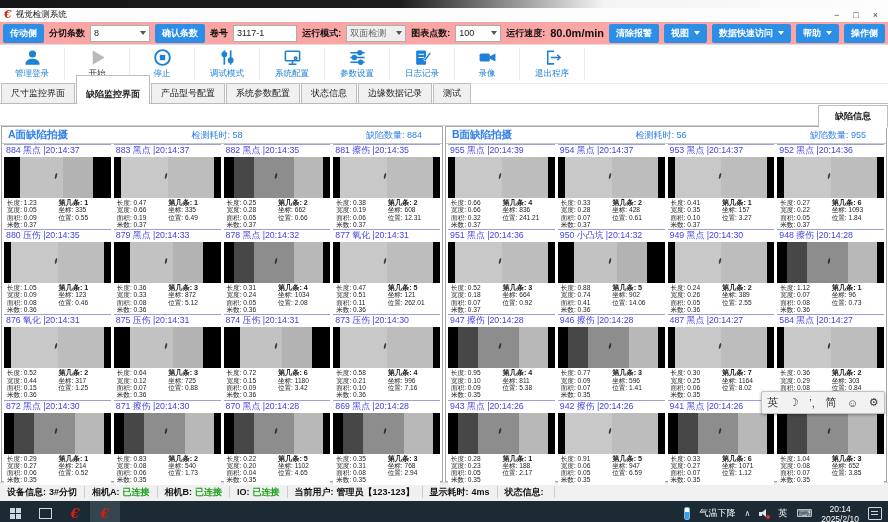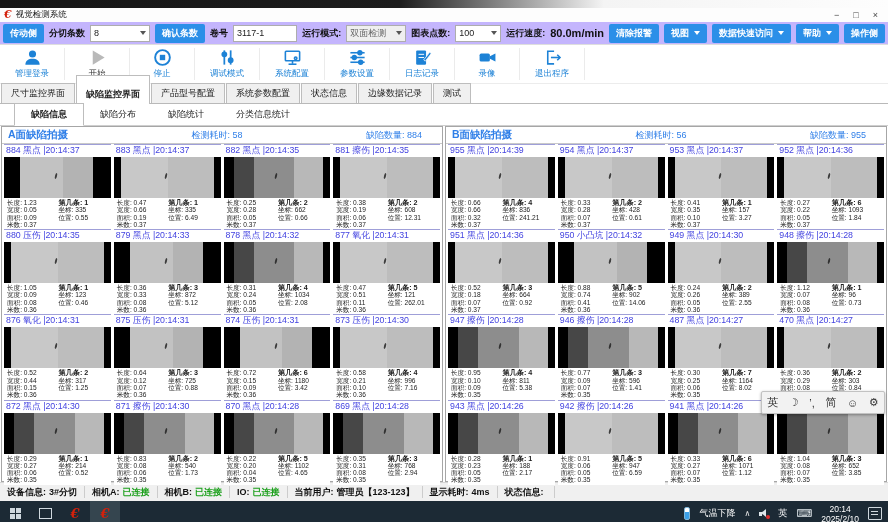--- a/index.html
+++ b/index.html
@@ -6,41 +6,41 @@
   body{width:888px;height:522px;overflow:hidden;position:relative;background:#fff;
        font-family:"Liberation Sans","DejaVu Sans",sans-serif;font-size:9px;color:#222;}
   
   .topstrip{height:8px;background:linear-gradient(90deg,#161616 0%,#1c1c1c 45%,#f4f4f4 68%,#fdfdfd 100%);}
   .titlebar{height:14px;background:#fdfdfd;display:flex;align-items:center;padding:0 4px;}
   .redlogo{color:#d3210c;font-weight:bold;font-style:italic;font-family:"DejaVu Serif",serif;font-size:11px;line-height:10px;}
   .apptitle{font-size:8.5px;color:#222;margin-left:4px;}
   .winctrls{margin-left:auto;display:flex;gap:14px;padding-right:6px;color:#444;font-size:9px;}
   .winctrls span{cursor:default;}
   
-  .tb1{height:22px;background:#c4b5fd;border-bottom:1px solid #dedede;display:flex;align-items:center;gap:5px;padding:0 3px;}
+  .tb1{height:22px;background:#fca5a5;border-bottom:1px solid #dedede;display:flex;align-items:center;gap:5px;padding:0 3px;}
   .bluebtn{background:#2b8fe8;color:#fff;border:none;border-radius:2px;font-size:9px;padding:3px 7px;font-family:inherit;font-weight:bold;cursor:pointer;white-space:nowrap;}
   .lbl{font-weight:bold;color:#111;white-space:nowrap;}
   .combo{background:#fff;border:1px solid #adadad;height:15px;display:flex;align-items:center;padding:0 3px;gap:4px;min-width:38px;position:relative;}
   .combo.w{min-width:52px;} .combo.gray{background:#efefef;color:#666;}
   .combo .car{width:0;height:0;border-left:3.5px solid transparent;border-right:3.5px solid transparent;border-top:4px solid #555;margin-left:auto;}
   .tbox{background:#fff;border:1px solid #adadad;height:15px;width:96px;display:flex;align-items:center;padding:0 3px;}
   .speed{font-weight:bold;font-size:11px;color:#111;}
   .dd::after{content:"";display:inline-block;width:0;height:0;border-left:3.5px solid transparent;border-right:3.5px solid transparent;border-top:4px solid #fff;margin-left:5px;vertical-align:1px;}
   .pushr{margin-left:auto;}
   
   .tb2{height:38px;background:#fff;display:flex;align-items:center;border-bottom:1px solid #ececec;}
   .abtn{width:64px;display:flex;flex-direction:column;align-items:center;justify-content:center;gap:1px;border-right:1px solid #ebebeb;cursor:pointer;}
   .aicon svg{width:19px;height:19px;display:block;}
   .albl{font-size:8.5px;color:#1d82d6;white-space:nowrap;}
   .abtn.dis .albl{color:#333;}
   
   .tabs{height:19px;background:#fff;display:flex;align-items:flex-end;border-bottom:1px solid #b9b9b9;padding-left:1px;}
   .tab{font-size:9px;padding:3px 9px;background:#f0f0f0;border:1px solid #bdbdbd;border-bottom:none;margin-right:1px;cursor:pointer;color:#222;}
   .tab.active{background:#fff;position:relative;top:1px;padding-top:12px;font-weight:bold;}
-  .subtabs{height:21px;background:#fff;display:flex;align-items:flex-end;padding-left:14px;border-bottom:1px solid #cfcfcf;}
+  .subtabs{height:21px;background:#fff;display:flex;align-items:flex-end;padding-left:14px;border-bottom:1px solid #cfcfcf;flex-direction:column;}
   .subtab{font-size:9px;padding:4px 16px;cursor:pointer;color:#222;}
   .subtab.active{border:1px solid #bdbdbd;border-bottom:1px solid #fff;background:#fff;font-weight:bold;position:relative;top:1px;}
   
   .content{height:356px;display:flex;gap:2px;padding:0 1px;background:#fff;}
   .panel{flex:1;border:1px solid #a6a6a6;display:flex;flex-direction:column;background:#fff;min-width:0;}
   .phead{height:16px;display:flex;align-items:center;border-bottom:1px solid #c9c9c9;padding:0 6px;}
   .ptitle{color:#2f7fe8;font-weight:bold;font-size:10.5px;}
   .pmid{margin-left:auto;color:#2f7fe8;font-size:9px;}
   .pright{margin-left:auto;color:#2f7fe8;font-size:9px;padding-right:14px;}
   .pbody{flex:1;display:grid;grid-template-columns:repeat(4,1fr);grid-auto-rows:1fr;column-gap:3px;padding:0 2px;min-height:0;}
@@ -709,21 +709,21 @@
               <div>米数: 0.35</div>
             </div>
             <div class="col">
               <div class="b">第几条: 7</div>
               <div>坐标: 1164</div>
               <div>位置: 8.02</div>
             </div>
           </div>
         </div>
         <div class="cell">
-          <div class="chead">470 黑点 |20:14:27</div>
+          <div class="chead">584 黑点 |20:14:27</div>
           <div class="cimg iv4"></div>
           <div class="cinfo">
             <div class="col">
               <div>长度: 0.36</div>
               <div>宽度: 0.29</div>
               <div>面积: 0.08</div>
               <div>米数: 0.35</div>
             </div>
             <div class="col">
               <div class="b">第几条: 2</div>

